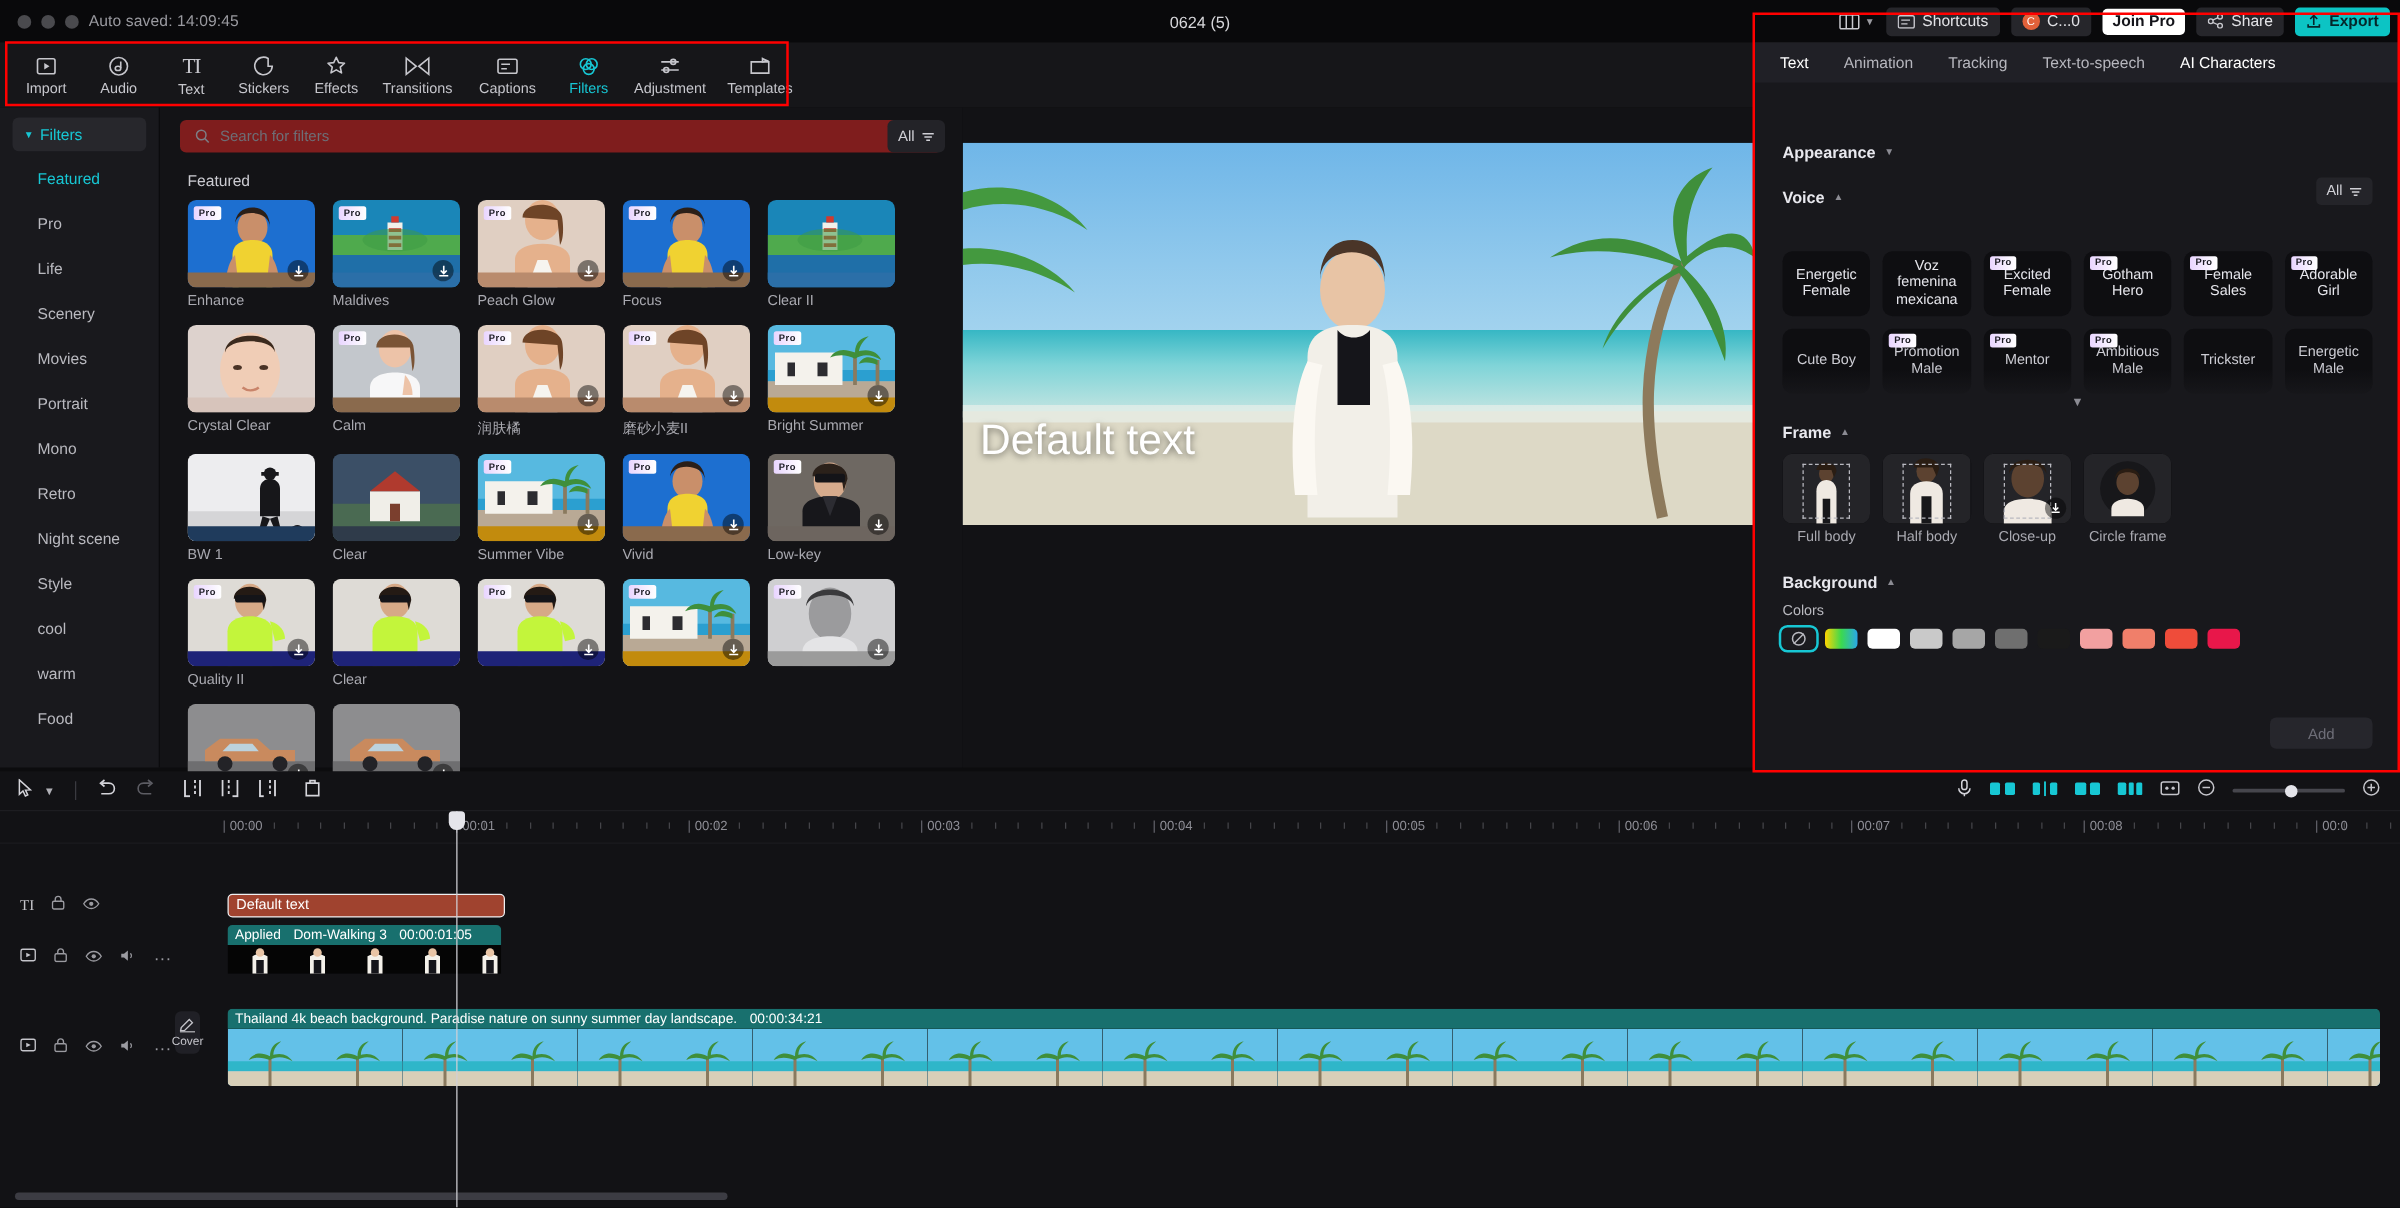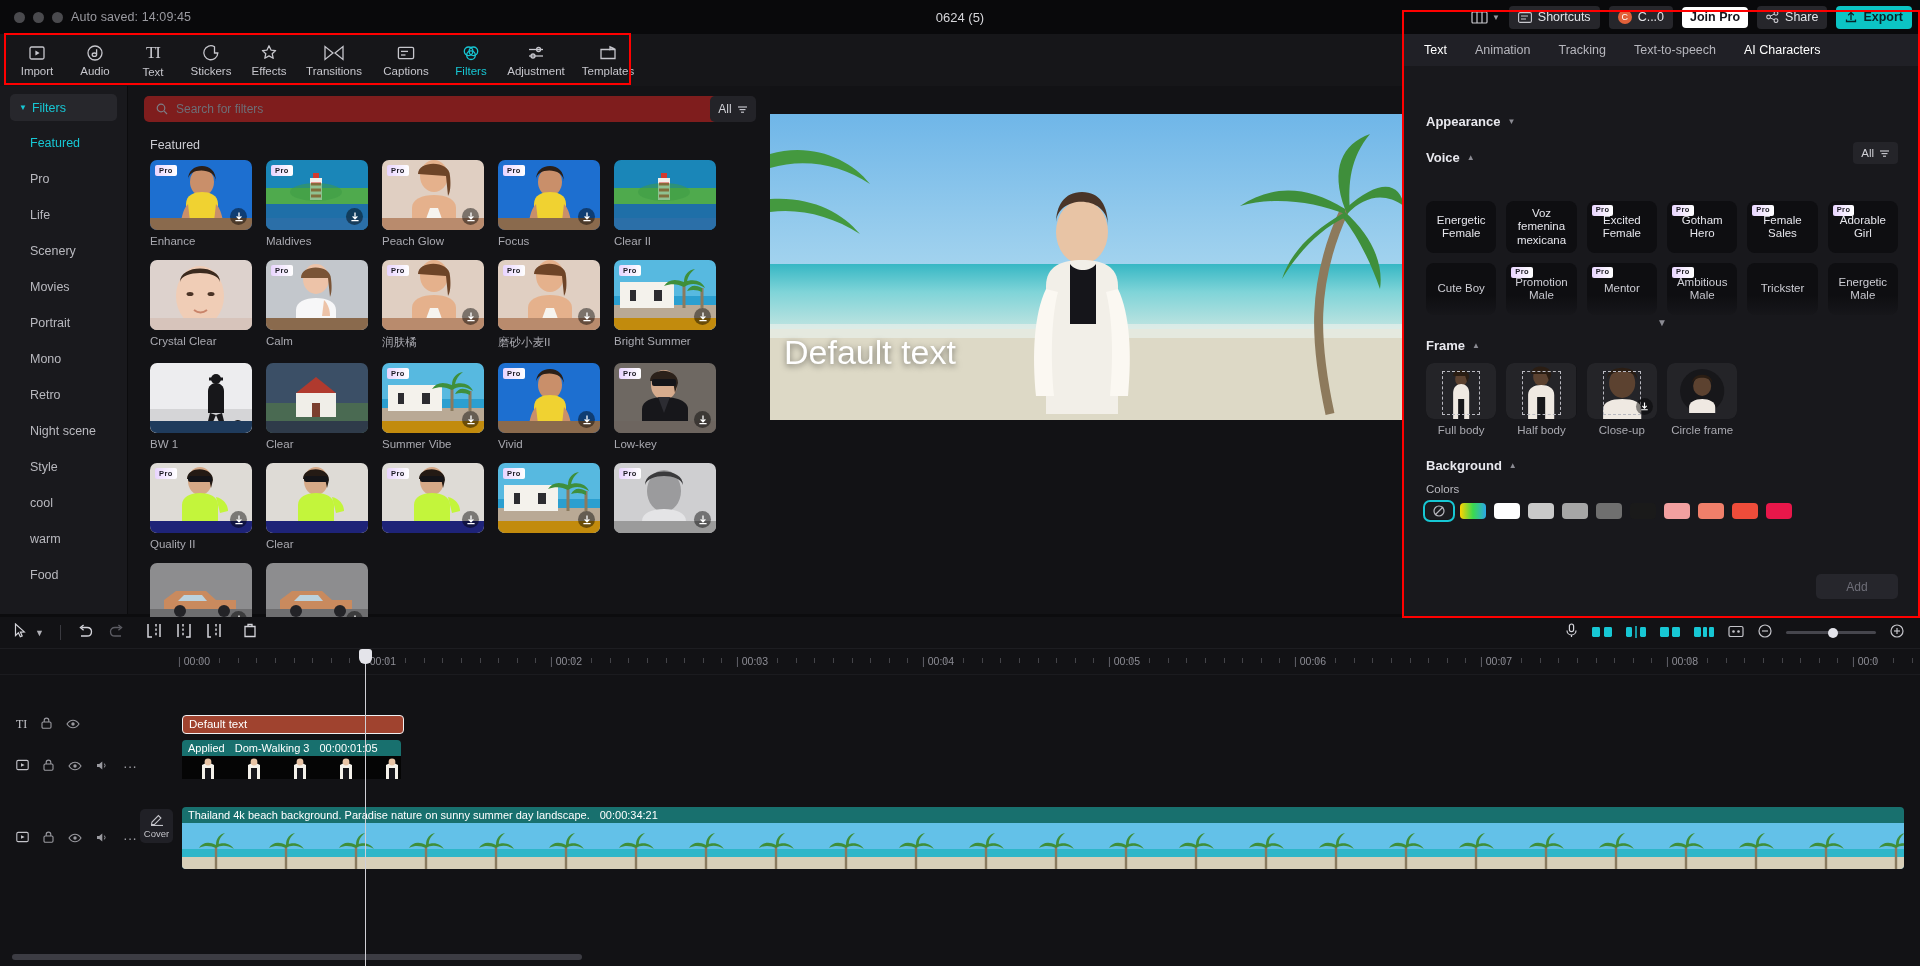--- a/index.html
+++ b/index.html
@@ -186,21 +186,21 @@
   .playhead { position: absolute; top: 0; width: 1px; background: #cfcfd5; z-index: 30; }
   .ph-handle { position: absolute; top: 0; left: -6px; width: 13px; height: 15px; background: #e4e4ea; border-radius: 3px 3px 6px 6px; }
   .track-row { position: absolute; left: 0; width: 1920px; display: flex; align-items: center; }
   .track-ctl { width: 142px; display: flex; align-items: center; gap: 14px; padding-left: 16px; color: #9a9aa0; }
   .clip { position: absolute; border-radius: 4px; overflow: hidden; }
   .clip-title { font-size: 11.5px; color: #ffffff; padding: 2px 6px; white-space: nowrap; }
   .clip.text { background: #a0432f; border: 1.5px solid #f0f0f2; height: 19px; display: flex; align-items: center; }
   .clip-hdr { height: 16px; background: #18706e; display: flex; align-items: center; gap: 10px; padding: 0 6px; font-size: 11px; color: #fff; white-space: nowrap; }
   .filmstrip { height: 100%; display: flex; }
   .cover-btn {
-    width: 33px; height: 34px; border-radius: 5px; background: #202026; display: flex;
+    width: 20px; height: 34px; border-radius: 5px; background: #202026; display: flex;
     flex-direction: column; align-items: center; justify-content: center; gap: 2px;
     font-size: 9.5px; color: #c4c4ca;
   }
   .hscroll { position: absolute; left: 0; bottom: 6px; height: 6px; width: 1920px; }
   .hscroll-thumb { position: absolute; left: 12px; width: 570px; height: 6px; border-radius: 3px; background: #3c3c43; }
 </style>
 </head>
 <body>
 
 <div class="app">

